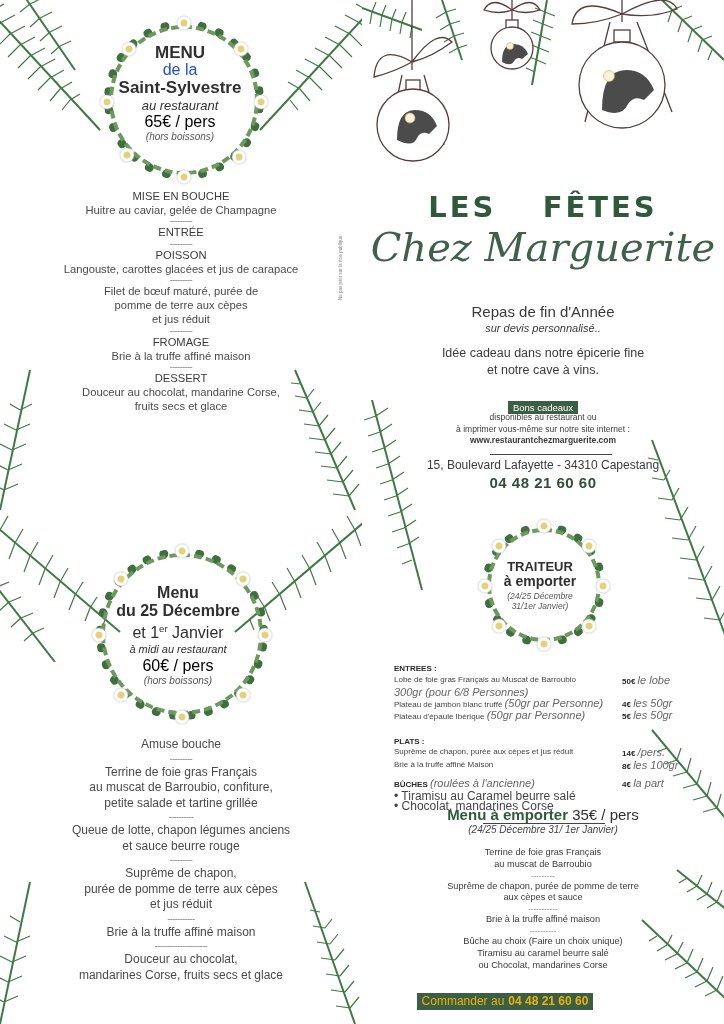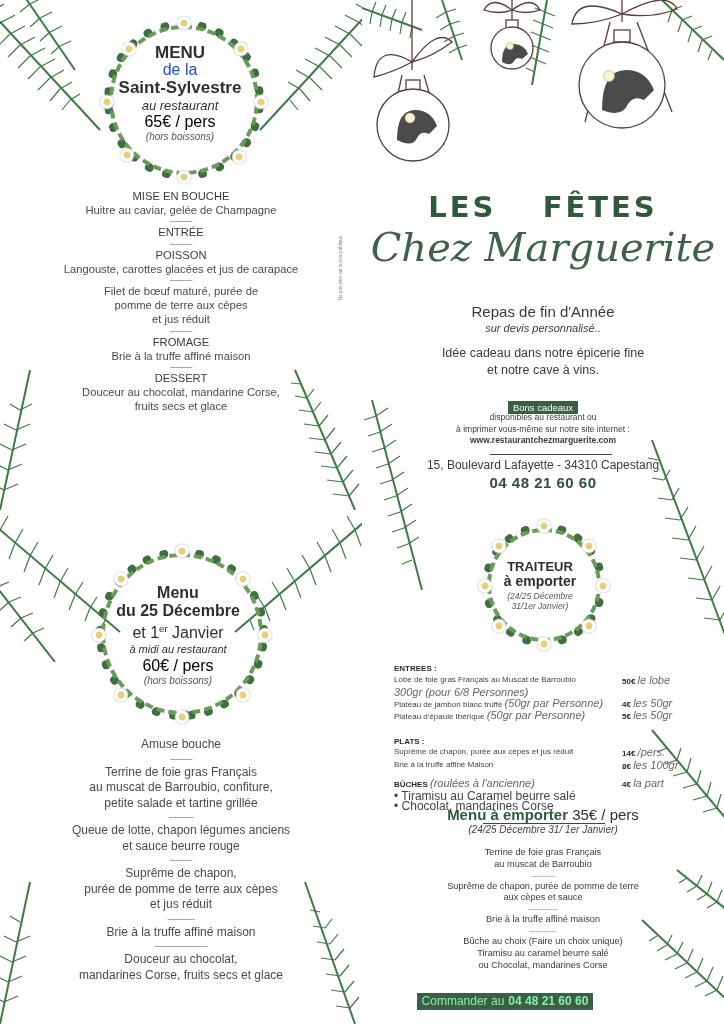--- a/index.html
+++ b/index.html
@@ -71,21 +71,21 @@
   .t-bullet { font-size: 12px; line-height: 10px; color: #444; }
   .t-line { margin: 12px auto 0; width: 122px; border-top: 1px solid #444; }
 
   .emp-title { position: absolute; left: 0; width: 362px; top: 806px; text-align: center; font-size: 15px; color: #2f2f2f; }
   .emp-title b { color: #2f5a3a; font-size: 15px; }
   .emp-dates { position: absolute; left: 0; width: 362px; top: 824px; text-align: center; font-size: 10px; font-style: italic; color: #444; }
   .emp-menu { position: absolute; left: 0; width: 362px; top: 847px; text-align: center; }
   .emp-menu .dish { font-size: 9.2px; line-height: 11.8px; color: #3a3a3a; white-space: pre-line; }
   .emp-menu .sep { font-size: 8px; line-height: 10px; color: #777; }
 
-  .order-btn { position: absolute; left: 55px; top: 993px; width: 176px; height: 17px; background: #3b5e44; color: #86efac;
+  .order-btn { position: absolute; left: 55px; top: 993px; width: 176px; height: 17px; background: #3b5e44; color: #eab308;
     font-size: 12px; line-height: 17px; text-align: center; }
   .order-btn b { font-weight: bold; margin-left: 4px; }
 
   .sup { font-size: 0.6em; vertical-align: super; }
 </style>
 </head>
 <body>
 
 <section class="panel p-tl">
 

